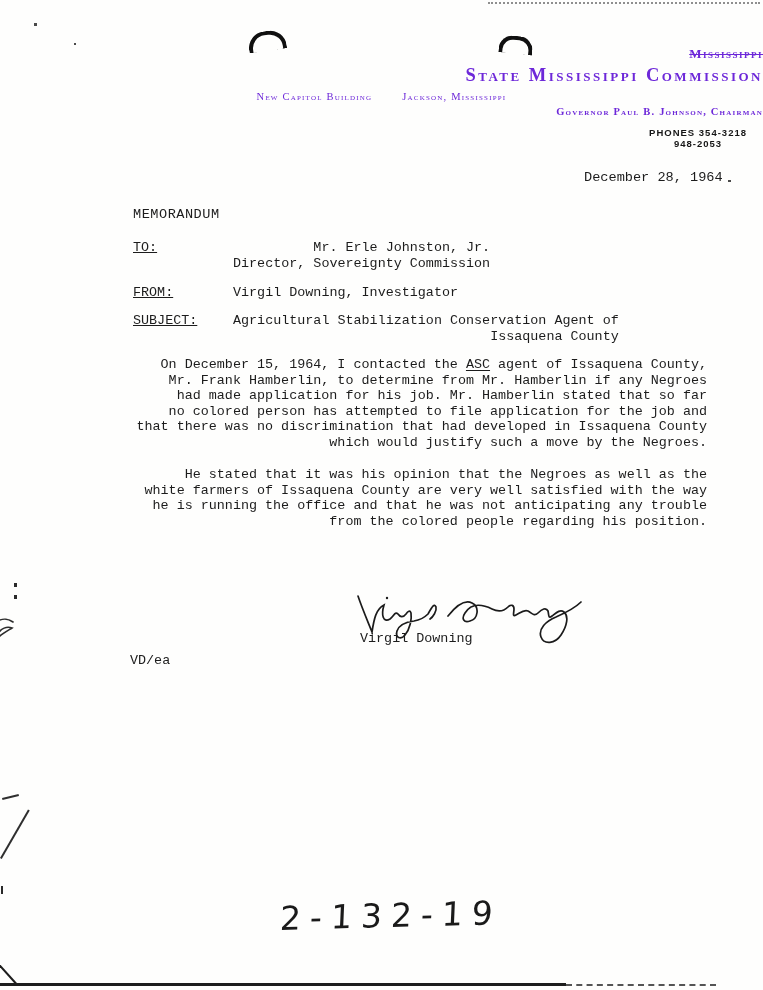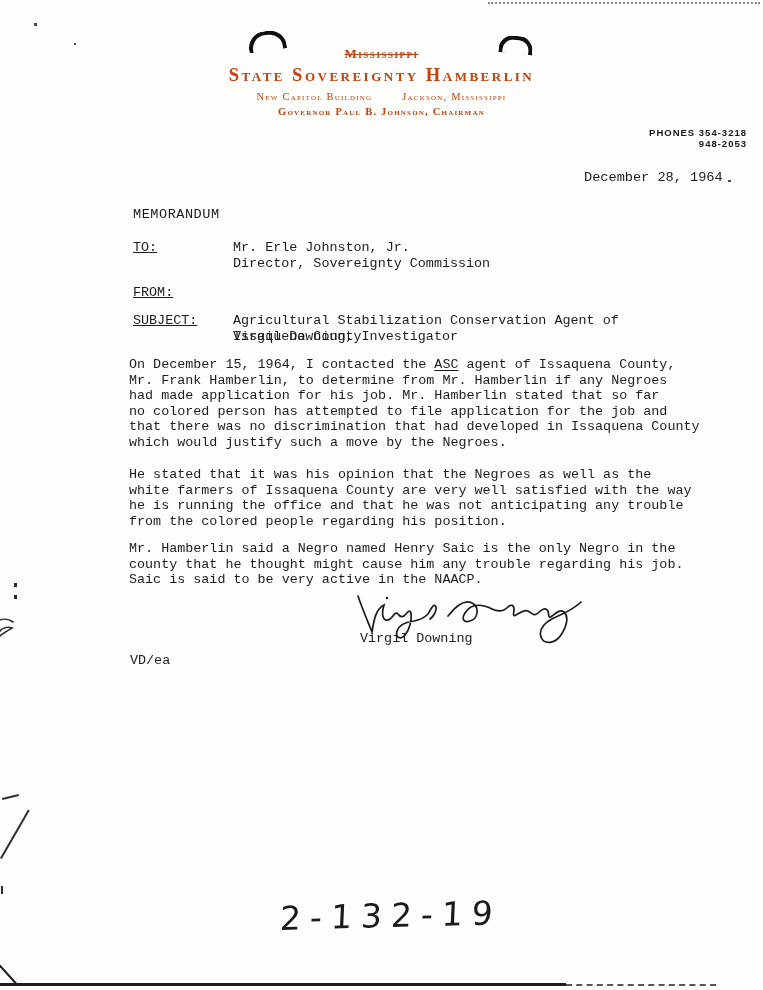--- a/index.html
+++ b/index.html
@@ -6,33 +6,33 @@
   .page{
     position:relative;
     width:763px;height:990px;
     background:#fefefd;
     overflow:hidden;
     font-family:"Liberation Mono","DejaVu Sans Mono",monospace;
     color:#1c1c1c;
     margin:0 auto;
   }
   
-  .letterhead{position:absolute;left:0;top:46px;width:100%;text-align:center;
-    font-family:"Liberation Serif","DejaVu Serif",serif;color:#c2410c;}
+  .letterhead{position:absolute;left:0;top:46px;width:100%;text-align:right;
+    font-family:"Liberation Serif","DejaVu Serif",serif;color:#6d28d9;}
   .lh-state{font-variant:small-caps;font-weight:bold;font-size:13px;letter-spacing:1.5px;
     text-decoration:line-through;text-decoration-thickness:1px;}
   .lh-org{font-variant:small-caps;font-weight:bold;font-size:18.5px;letter-spacing:2.5px;margin-top:3px;}
   .lh-addr{display:flex;justify-content:center;gap:30px;font-variant:small-caps;
     font-weight:normal;font-size:10.5px;letter-spacing:1.2px;margin-top:5px;}
   .lh-chair{font-variant:small-caps;font-weight:bold;font-size:10.5px;letter-spacing:1.2px;margin-top:4px;}
-  .phones{position:absolute;right:16px;top:127px;text-align:right;
+  .phones{position:absolute;right:16px;top:127px;text-align:center;
     font-family:"Liberation Sans","DejaVu Sans",sans-serif;
     font-weight:bold;font-size:9.5px;letter-spacing:1px;line-height:11px;color:#161616;}
   
-  .typed{font-size:13.4px;line-height:15.6px;white-space:pre-line;}
+  .typed{font-size:13.4px;line-height:15.6px;white-space:pre-line;text-align:right;}
   .date-line{position:absolute;left:584px;top:170px;font-size:13.6px;}
   .memo-heading{position:absolute;left:133px;top:207px;font-size:13.6px;letter-spacing:.5px;}
   .field-label{position:absolute;left:133px;font-size:13.4px;text-decoration:underline;}
   .field-value{position:absolute;left:233px;}
   .para{position:absolute;left:129px;width:578px;}
   .u{text-decoration:underline;text-underline-offset:2px;}
   
   .sig-svg{position:absolute;left:348px;top:586px;}
   .sig-typed{position:absolute;left:360px;top:631px;font-size:13.4px;}
   .initials{position:absolute;left:130px;top:653px;font-size:13.4px;}
@@ -77,21 +77,21 @@
     <path d="M1,6 C6,3 12,4 16,7 M0,20 C4,13 10,11 15,13 C10,16 4,19 1,23" fill="none" stroke="#2c2c2c" stroke-width="1.6" stroke-linecap="round"></path>
   </svg>
   <div class="short-dash"></div>
   <div class="diag-line"></div>
   <div class="bottom-corner"></div>
   <div class="bottom-edge"></div>
   <div class="bottom-edge-dash"></div>
 
   <div class="letterhead">
     <div class="lh-state">Mississippi</div>
-    <div class="lh-org">State Sovereignty Hamberlin</div>
+    <div class="lh-org">State Mississippi Commission</div>
     <div class="lh-addr">
       <span>New Capitol Building</span>
       <span>Jackson, Mississippi</span>
     </div>
     <div class="lh-chair">Governor Paul B. Johnson, Chairman</div>
   </div>
 
   <div class="phones">
     <div>PHONES 354-3218</div>
     <div>948-2053</div>
@@ -99,41 +99,38 @@
 
   <div class="date-line typed">December 28, 1964</div>
 
   <div class="memo-heading typed">MEMORANDUM</div>
 
   <div class="field-label typed" style="top:240px;">TO:</div>
   <div class="field-value typed" style="top:240px;">Mr. Erle Johnston, Jr.
 Director, Sovereignty Commission</div>
 
   <div class="field-label typed" style="top:285px;">FROM:</div>
-  <div class="field-value typed" style="top:285px;margin-top:44px;">Virgil Downing, Investigator</div>
+  <div class="field-value typed" style="top:285px;">Virgil Downing, Investigator</div>
 
   <div class="field-label typed" style="top:313px;">SUBJECT:</div>
   <div class="field-value typed" style="top:313px;">Agricultural Stabilization Conservation Agent of
 Issaquena County</div>
 
   <div class="para typed" style="top:357px;"><span>On December 15, 1964, I contacted the </span><span class="u">ASC</span><span> agent of Issaquena County,
 Mr. Frank Hamberlin, to determine from Mr. Hamberlin if any Negroes
 had made application for his job.  Mr. Hamberlin stated that so far
 no colored person has attempted to file application for the job and
 that there was no discrimination that had developed in Issaquena County
 which would justify such a move by the Negroes.</span></div>
 
   <div class="para typed" style="top:467px;">He stated that it was his opinion that the Negroes as well as the
 white farmers of Issaquena County are very well satisfied with the way
 he is running the office and that he was not anticipating any trouble
 from the colored people regarding his position.</div>
 
-  <div class="para typed" style="top:541px;">Mr. Hamberlin said a Negro named Henry Saic is the only Negro in the
-county that he thought might cause him any trouble regarding his job.
-Saic is said to be very active in the NAACP.</div>
 
   <svg class="sig-svg" width="240" height="62" viewBox="0 0 240 62">
     <path d="M10,10 C14,22 20,36 24,46 C26,33 28,23 36,19 C33,29 35,37 42,33 C46,30 47,25 50,28 C52,31 55,32 58,28 C60,25 62,24 63,27 C64,33 62,43 57,49 C53,54 47,52 49,45 C51,39 58,36 66,35 C72,34 77,31 80,28 C84,21 86,17 88,21 C89,25 85,31 82,33" fill="none" stroke="#1b1b1b" stroke-width="1.7" stroke-linecap="round"></path>
     <circle cx="39" cy="12" r="1.2" fill="#1b1b1b"></circle>
     <path d="M100,30 C108,20 116,13 124,17 C132,21 130,33 122,35 C116,37 113,33 117,27 C124,16 136,19 144,23 C150,26 156,25 160,21 C163,18 166,19 166,23 C166,27 164,31 168,29 C172,27 176,23 180,25 C184,27 186,31 190,27 C194,23 198,21 200,25 C201,29 200,33 204,30 C208,27 212,23 216,26 C221,30 219,40 213,49 C207,58 196,59 193,51 C190,43 198,35 208,31 C217,27 227,22 233,16" fill="none" stroke="#1b1b1b" stroke-width="1.7" stroke-linecap="round"></path>
   </svg>
   <div class="sig-typed typed">Virgil Downing</div>
   <div class="initials typed">VD/ea</div>
 
   <div class="file-number">2-132-19</div>

